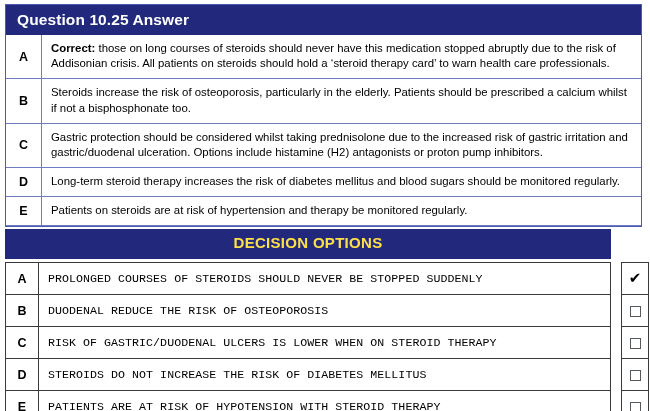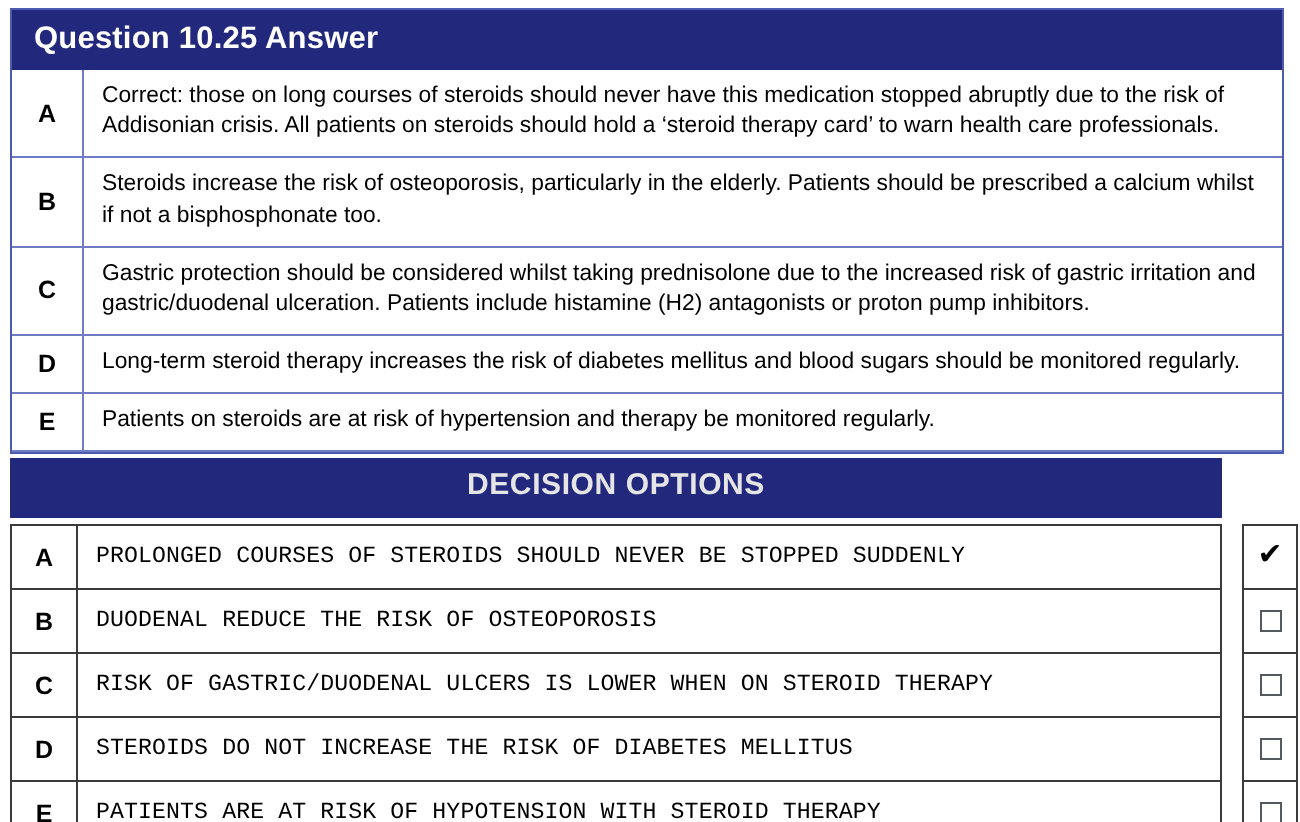--- a/index.html
+++ b/index.html
@@ -62,31 +62,31 @@
     color: #000000;
     border-left: none;
   }
   .answer-table td.body {
     padding: 6px 9px 7px 9px;
     font-size: 11.4px;
     line-height: 1.33;
     color: #000000;
     border-right: none;
   }
-  .answer-table td.body b { font-weight: normal; }
+  .answer-table td.body b { font-weight: bold; }
 
   
   .decision-header {
     position: absolute;
     left: 5px;
     top: 229px;
     width: 606px;
     box-sizing: border-box;
     background: #22297d;
-    color: #e5e5e5;
+    color: #fde047;
     text-align: center;
     font-size: 15px;
     font-weight: bold;
     letter-spacing: 0.3px;
     padding: 6px 0 7px 0;
     line-height: 1.1;
   }
 
   .decision-table {
     position: absolute;
@@ -163,21 +163,21 @@
         <tr>
           <td class="letter">A</td>
           <td class="body"><b>Correct:</b><span> those on long courses of steroids should never have this medication stopped abruptly due to the risk of Addisonian crisis. All patients on steroids should hold a ‘steroid therapy card’ to warn health care professionals.</span></td>
         </tr>
         <tr>
           <td class="letter">B</td>
           <td class="body"><span>Steroids increase the risk of osteoporosis, particularly in the elderly. Patients should be prescribed a calcium whilst if not a bisphosphonate too.</span></td>
         </tr>
         <tr>
           <td class="letter">C</td>
-          <td class="body"><span>Gastric protection should be considered whilst taking prednisolone due to the increased risk of gastric irritation and gastric/duodenal ulceration. Patients include histamine (H2) antagonists or proton pump inhibitors.</span></td>
+          <td class="body"><span>Gastric protection should be considered whilst taking prednisolone due to the increased risk of gastric irritation and gastric/duodenal ulceration. Options include histamine (H2) antagonists or proton pump inhibitors.</span></td>
         </tr>
         <tr>
           <td class="letter">D</td>
           <td class="body"><span>Long-term steroid therapy increases the risk of diabetes mellitus and blood sugars should be monitored regularly.</span></td>
         </tr>
         <tr>
           <td class="letter">E</td>
           <td class="body"><span>Patients on steroids are at risk of hypertension and therapy be monitored regularly.</span></td>
         </tr>
       </tbody>

